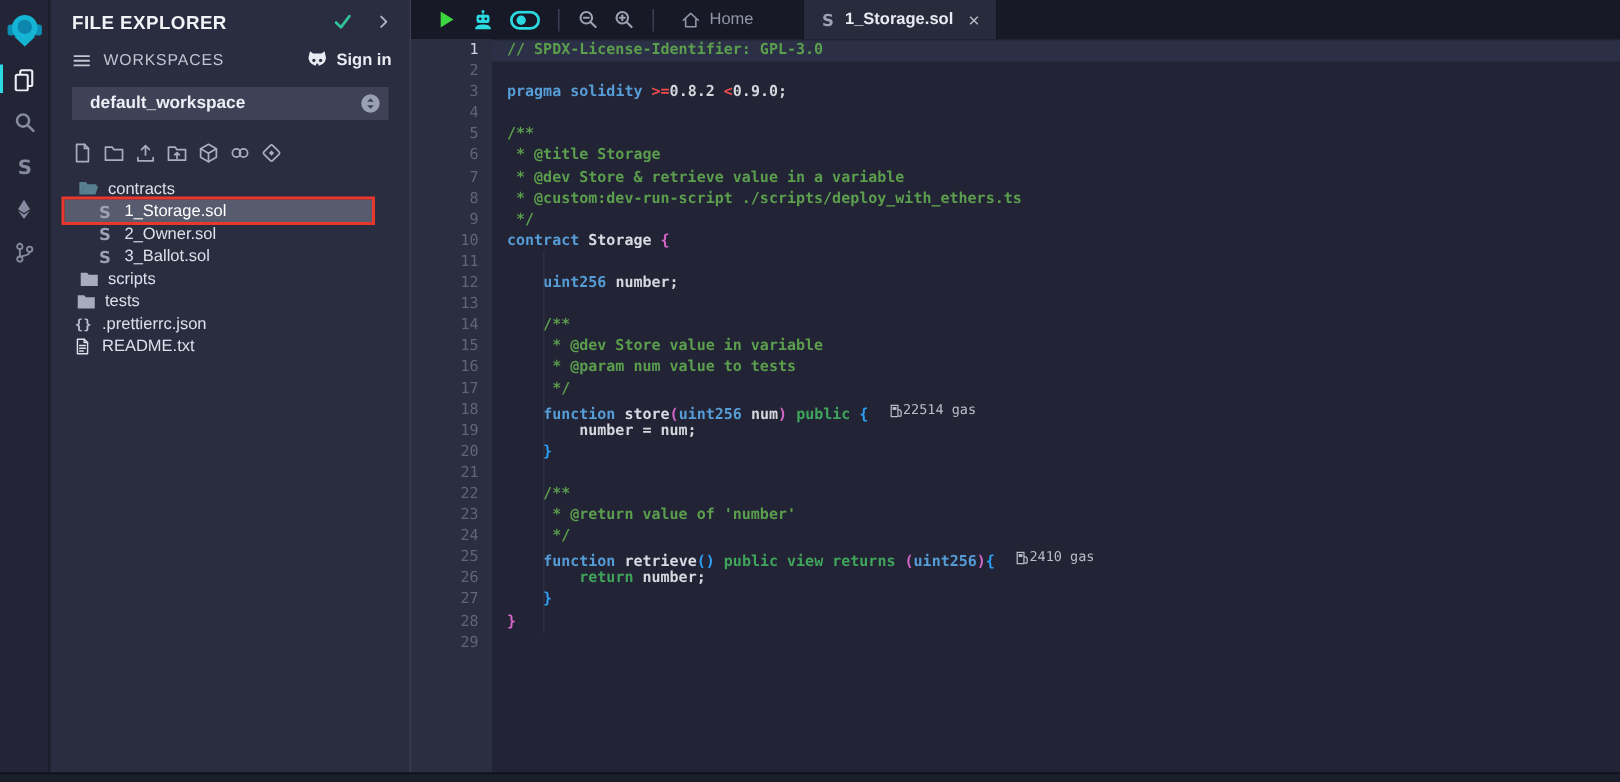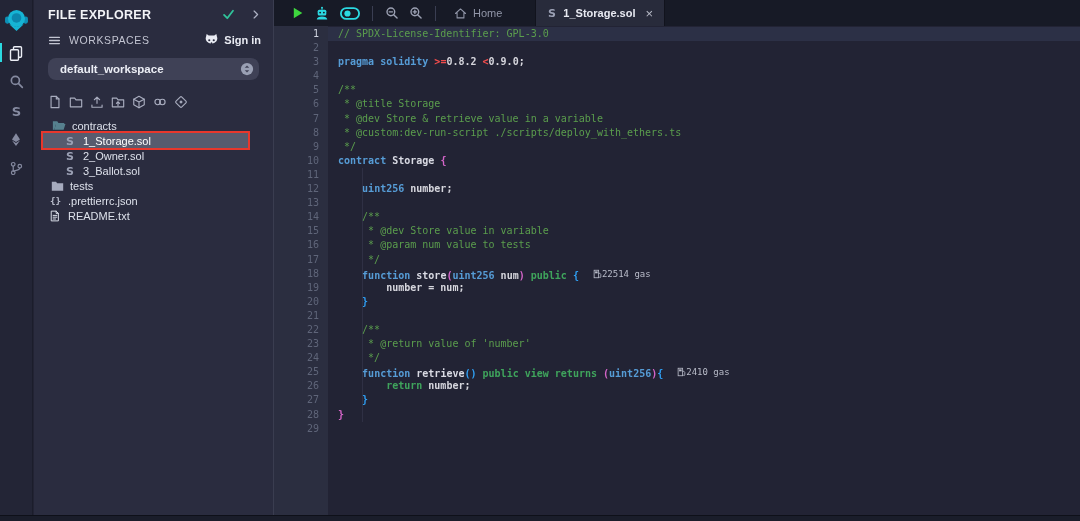--- a/index.html
+++ b/index.html
@@ -18,21 +18,21 @@
                width:2px; background:#2bd9e1; }
 
   
   .panel { position:absolute; left:34px; top:0; width:239px; bottom:6px; background:#2a2c3f; }
   .panel-header { height:27px; display:flex; align-items:center; padding:2px 12px 0 14px; }
   .panel-title { flex:1; color:#f2f3f7; font-size:12.5px; font-weight:bold; letter-spacing:.3px; }
   .ph-act { display:flex; align-items:center; gap:15px; color:#aeb2c4; }
   .ws-row { height:24px; display:flex; align-items:center; gap:8px; padding:2px 12px 0 14px; color:#c3c5d2; }
   .ws-label { font-size:10.5px; letter-spacing:.6px; flex:1; }
   .signin { display:flex; align-items:center; gap:5px; color:#e9ebf3; font-size:11px; font-weight:bold; cursor:pointer; }
-  .ws-select { margin:7px 14px 0 14px; height:22px; background:#3f4156; border-radius:8px;
+  .ws-select { margin:7px 14px 0 14px; height:22px; background:#3f4156; border-radius:0;
                display:flex; align-items:center; padding:0 5px 0 12px; cursor:pointer; }
   .ws-select .val { flex:1; color:#eceef5; font-size:11.5px; font-weight:bold; }
   .fe-toolbar { margin:15px 0 0 14px; display:flex; gap:7px; color:#a9adbf; }
   .fe-toolbar .tbi { cursor:pointer; display:flex; }
 
   .tree { position:relative; margin-top:9px; font-size:11px; color:#dce0ea; }
   .trow { height:15px; display:flex; align-items:center; gap:6px; cursor:pointer; white-space:nowrap; }
   .trow .ico { width:14px; display:flex; justify-content:center; align-items:center; flex:none; }
   .trow.selected { background:#575b6e; color:#ffffff; }
   .annotation { position:absolute; border:2px solid #e8372c; pointer-events:none; }
@@ -52,21 +52,21 @@
 
   .editor { position:absolute; left:0; right:0; top:26px; bottom:0; display:flex;
             font-family:"DejaVu Sans Mono", monospace; font-size:10px; }
   .gutter { width:54px; background:#2b2e40; padding-top:1px; flex:none; }
   .ln { height:14.1px; line-height:14.1px; text-align:right; padding-right:9px;
         color:#5f6579; cursor:pointer; }
   .ln.current { color:#d0d4e0; }
   .codearea { flex:1; background:#222334; padding:1px 0 0 10px; position:relative; overflow:hidden; }
   .cline { height:14.1px; line-height:14.1px; white-space:pre; cursor:text; }
   .cline span { font-weight:bold; }
-  .cline span.tok-cm { font-weight:normal; }
+  .cline span.tok-cm { font-weight:bold; }
   .cline.current { background:#2c3046; margin-left:-10px; padding-left:10px; }
   .guide { position:absolute; width:1px; background:#3a3d52; opacity:.55; pointer-events:none; }
   .gas { display:inline-flex; align-items:center; margin-left:14px;
          font-size:9px; color:#b9bcc9; }
   .gas span { font-weight:normal; }
 
   .bottombar { position:absolute; left:0; right:0; bottom:0; height:6px; background:#1a1d2a;
                border-top:1px solid #0e1019; cursor:row-resize; }
   svg { display:block; }
 </style>
@@ -265,20 +265,30 @@
         </div>
         <div class="trow" style="padding-left: 29px;">
           <span class="ico">
             <span style="display: flex;">
               <svg viewBox="0 0 10 12" width="10" height="12">
                 <text x="5" y="10" text-anchor="middle" font-size="11" font-weight="bold" fill="#9ba0b4" font-family="DejaVu Sans, sans-serif">S</text>
               </svg>
             </span>
           </span>
           <span class="lbl">3_Ballot.sol</span>
+        </div>
+        <div class="trow" style="padding-left: 18px;">
+          <span class="ico">
+            <span style="display: flex;">
+              <svg viewBox="0 0 16 14" width="13" height="12">
+                <path d="M1 1.8h5.2l1.4 1.8H15V12.8H1z" fill="#a6abbe"></path>
+              </svg>
+            </span>
+          </span>
+          <span class="lbl">scripts</span>
         </div>
         <div class="trow" style="padding-left: 16px;">
           <span class="ico">
             <span style="display: flex;">
               <svg viewBox="0 0 16 14" width="13" height="12">
                 <path d="M1 1.8h5.2l1.4 1.8H15V12.8H1z" fill="#a6abbe"></path>
               </svg>
             </span>
           </span>
           <span class="lbl">tests</span>

